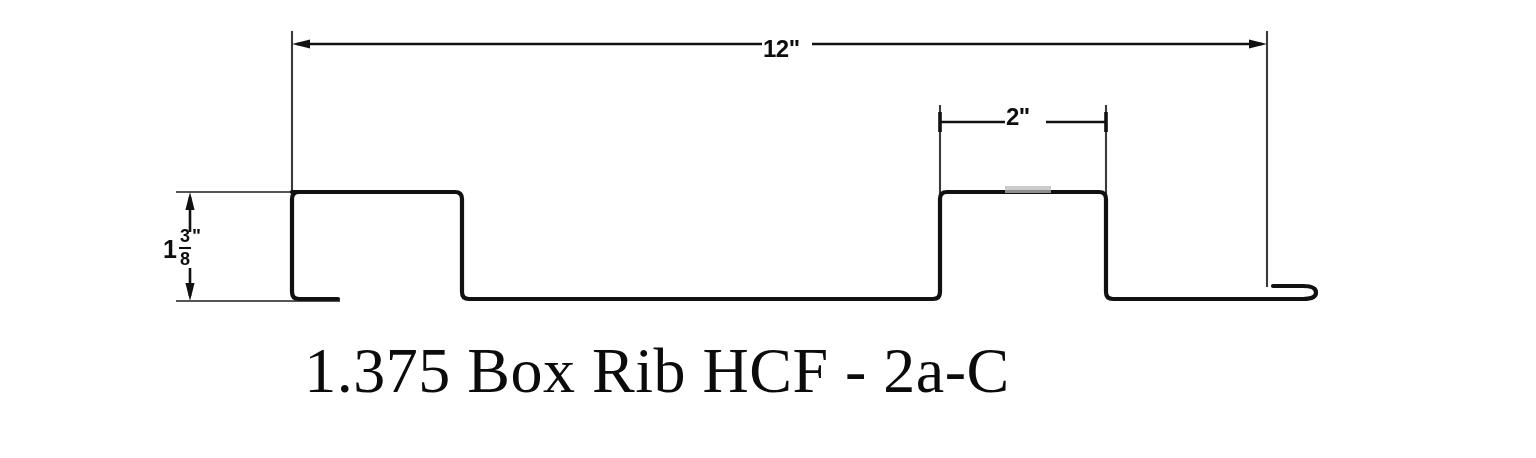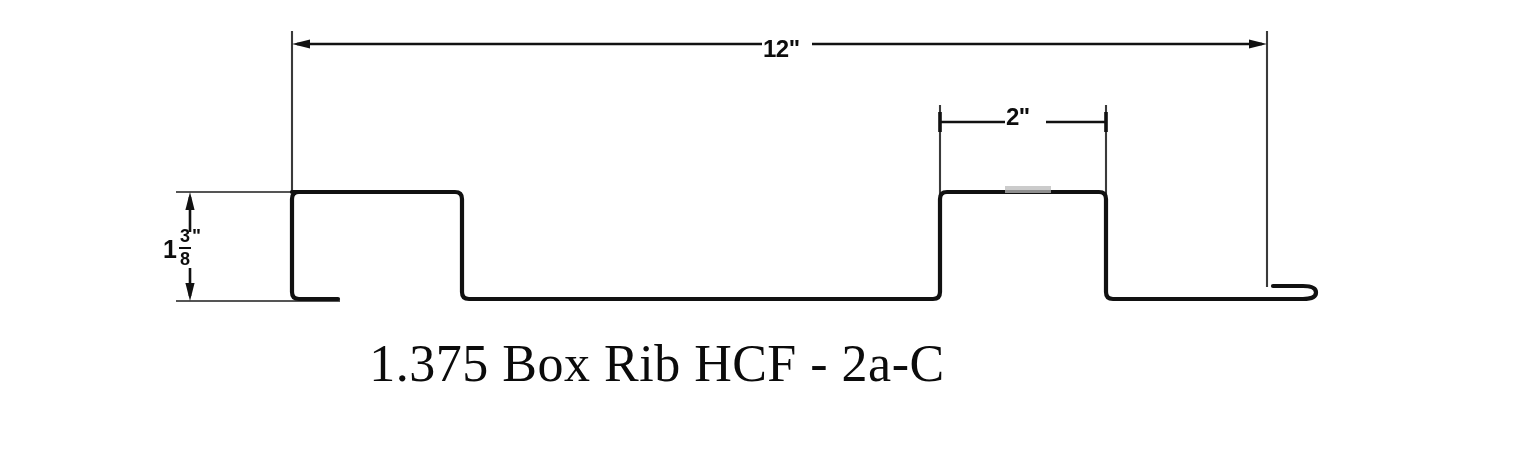--- a/index.html
+++ b/index.html
@@ -134,21 +134,21 @@
     top: -2px;
     left: -1px;
   }
   #title-text {
     position: absolute;
     left: 0;
     top: 334px;
     width: 1314px;
     text-align: center;
     font-family: "Liberation Serif", serif;
-    font-size: 52px;
+    font-size: 64px;
     font-weight: 400;
     color: #0b0b0b;
     letter-spacing: 0.5px;
     white-space: nowrap;
     user-select: none;
   }
 </style>
 </head>
 <body>
 

